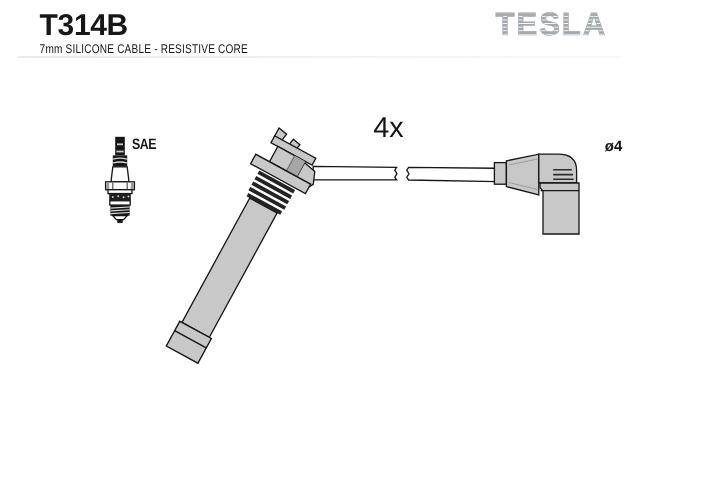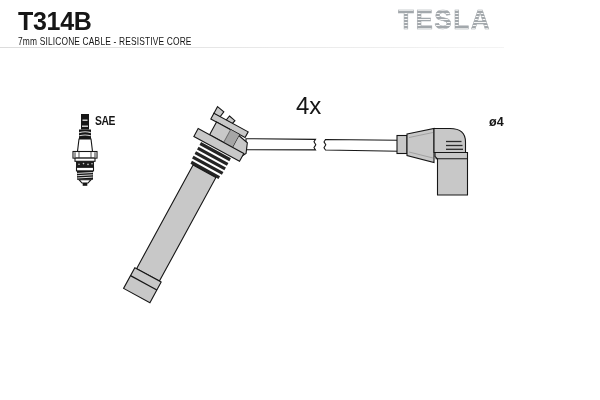--- a/index.html
+++ b/index.html
@@ -6,21 +6,21 @@
     --background:#ffffff;
     --ink:#161616;
     --part-fill:#c8c8c8;
     --part-dark:#a6a6a6;
     --logo-gray:#a3a8ac;
     --rule:#dcdcdc;
   }
   *{margin:0;padding:0;box-sizing:border-box;}
   html,body{background:var(--background);}
   body{font-family:"Liberation Sans", sans-serif;}
-  .page{position:relative;width:504px;height:400px;background:var(--background);overflow:hidden;}
+  .page{position:relative;width:504px;height:400px;background:var(--background);overflow:hidden;margin-left:15px;}
   .part-number{
     position:absolute;left:18px;top:9px;
     font-size:25px;font-weight:bold;color:var(--ink);
     letter-spacing:-0.3px;line-height:1;
   }
   .subtitle{
     position:absolute;left:18px;top:35.5px;
     font-size:10.5px;font-weight:normal;color:var(--ink);
     letter-spacing:0.2px;line-height:1;
     transform:scaleX(0.8);transform-origin:left top;white-space:nowrap;

